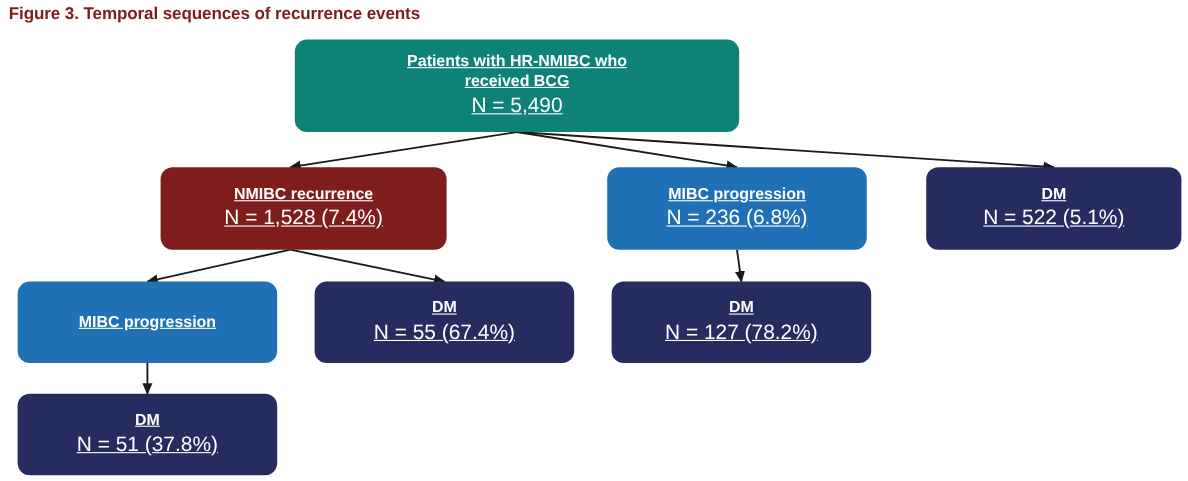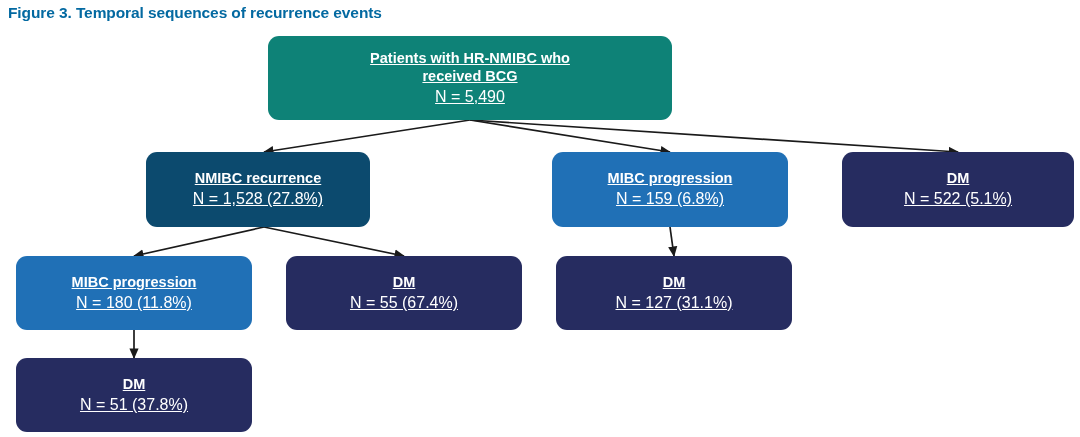--- a/index.html
+++ b/index.html
@@ -14,21 +14,21 @@
     background: #ffffff;
     font-family: "Liberation Sans", sans-serif;
     overflow: hidden;
   }
   #figure-title {
     position: absolute;
     left: 8px;
     top: 4px;
     font-size: 15.5px;
     font-weight: bold;
-    color: #0369a1;
+    color: #7f1d1d;
     letter-spacing: -0.1px;
     white-space: nowrap;
   }
   #edge-layer {
     position: absolute;
     left: 0;
     top: 0;
     width: 1080px;
     height: 437px;
     pointer-events: none;
@@ -46,21 +46,21 @@
     padding: 2px 8px;
     line-height: 1.28;
     text-decoration: underline;
   }
   .node-title {
     font-size: 14.5px;
     font-weight: bold;
     white-space: pre-line;
   }
   .node-count {
-    font-size: 16px;
+    font-size: 19px;
     font-weight: normal;
     margin-top: 1px;
   }
 </style>
 </head>
 <body>
 
 <div id="figure-root">
 
   <div id="figure-title">Figure 3. Temporal sequences of recurrence events</div>
@@ -81,43 +81,42 @@
         <line x1="134" y1="330" x2="134" y2="358" marker-end="url(#arrowhead)"></line>
       </g>
   </svg>
 
   <div id="nodes-layer">
       <div class="node" style="left: 268px; top: 36px; width: 404px; height: 84px; background: rgb(14, 130, 119);">
         <div class="node-title">Patients with HR-NMIBC who
 received BCG</div>
         <div class="node-count">N = 5,490</div>
       </div>
-      <div class="node" style="left: 146px; top: 152px; width: 224px; height: 75px; background: #0c4a6e;">
+      <div class="node" style="left: 146px; top: 152px; width: 260px; height: 75px; background: #7f1d1d;">
         <div class="node-title">NMIBC recurrence</div>
-        <div class="node-count">N = 1,528 (27.8%)</div>
+        <div class="node-count">N = 1,528 (7.4%)</div>
       </div>
       <div class="node" style="left: 552px; top: 152px; width: 236px; height: 75px; background: rgb(32, 112, 182);">
         <div class="node-title">MIBC progression</div>
-        <div class="node-count">N = 159 (6.8%)</div>
+        <div class="node-count">N = 236 (6.8%)</div>
       </div>
       <div class="node" style="left: 842px; top: 152px; width: 232px; height: 75px; background: rgb(38, 44, 96);">
         <div class="node-title">DM</div>
         <div class="node-count">N = 522 (5.1%)</div>
       </div>
       <div class="node" style="left: 16px; top: 256px; width: 236px; height: 74px; background: rgb(32, 112, 182);">
         <div class="node-title">MIBC progression</div>
-        <div class="node-count">N = 180 (11.8%)</div>
       </div>
       <div class="node" style="left: 286px; top: 256px; width: 236px; height: 74px; background: rgb(38, 44, 96);">
         <div class="node-title">DM</div>
         <div class="node-count">N = 55 (67.4%)</div>
       </div>
       <div class="node" style="left: 556px; top: 256px; width: 236px; height: 74px; background: rgb(38, 44, 96);">
         <div class="node-title">DM</div>
-        <div class="node-count">N = 127 (31.1%)</div>
+        <div class="node-count">N = 127 (78.2%)</div>
       </div>
       <div class="node" style="left: 16px; top: 358px; width: 236px; height: 74px; background: rgb(38, 44, 96);">
         <div class="node-title">DM</div>
         <div class="node-count">N = 51 (37.8%)</div>
       </div>
     </div>
 
 </div>
 
 </body></html>

